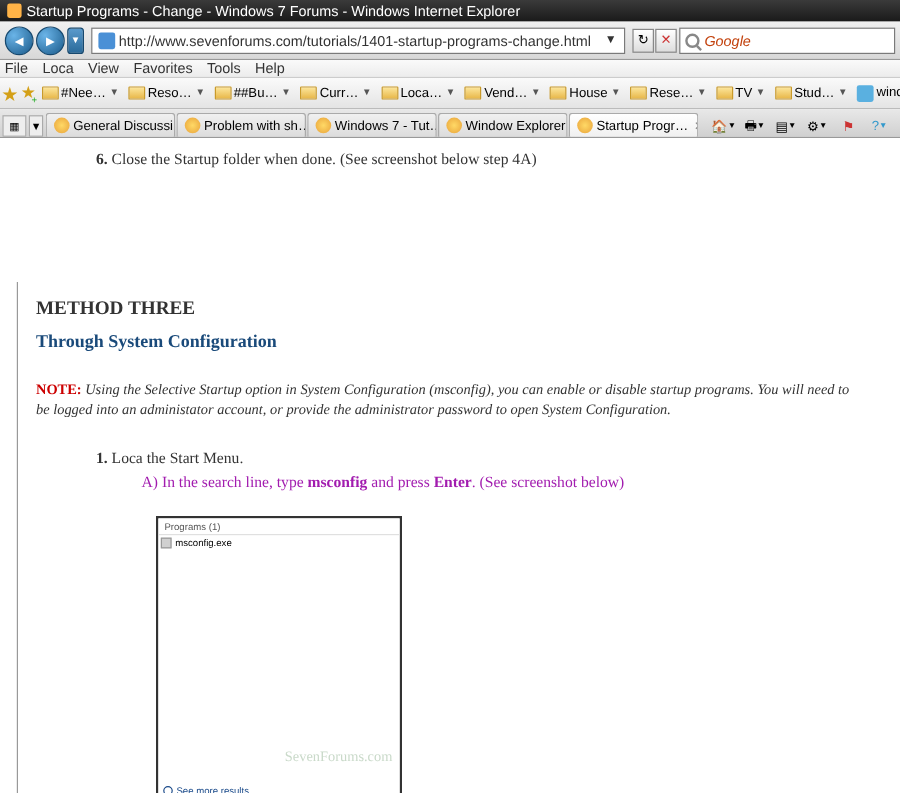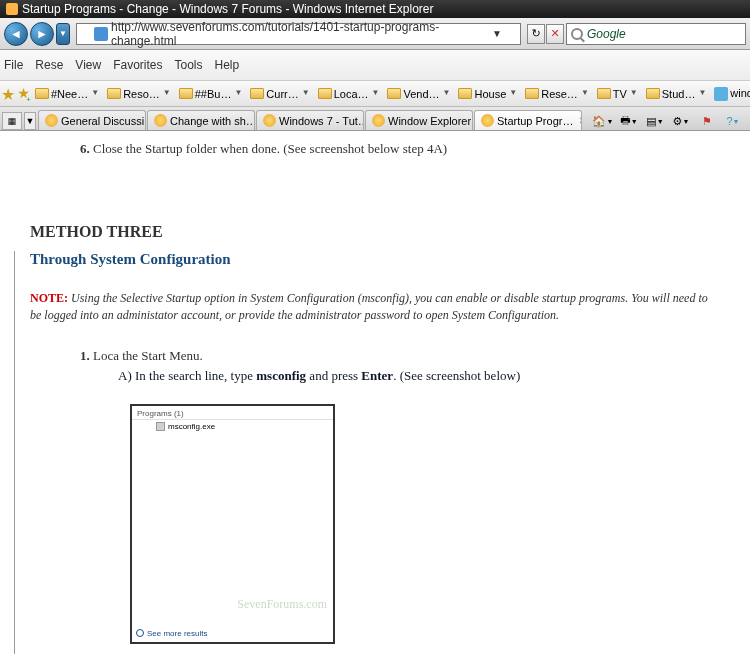--- a/index.html
+++ b/index.html
@@ -6,33 +6,33 @@
 body { font-family: Tahoma, Verdana, sans-serif; font-size: 13px; background: #fff; width: 750px; }
 
 
 .titlebar { background: linear-gradient(to bottom, #3a3a3a, #1a1a1a); color: #fff; padding: 2px 6px; font-size: 12px; display: flex; align-items: center; gap: 4px; height: 18px; }
 .titlebar .fav { width: 12px; height: 12px; background: #ffb347; border-radius: 2px; }
 
 
 .navbar { background: linear-gradient(to bottom, #f0f0f0, #d8d8d8); border-bottom: 1px solid #999; padding: 3px 4px; display: flex; align-items: center; gap: 2px; height: 32px; }
 .navbtn { width: 24px; height: 24px; border-radius: 50%; background: radial-gradient(circle at 30% 30%, #6ab4e8, #1a5a8a); border: 1px solid #16486e; display: flex; align-items: center; justify-content: center; color: #fff; font-size: 12px; }
 .navbtn.small { width: 14px; height: 22px; border-radius: 3px; background: linear-gradient(to bottom, #5a9acc, #2a6a9a); font-size: 8px; }
-.addressbar { flex: 1; display: flex; align-items: center; background: #fff; border: 1px solid #7a7a7a; height: 22px; margin: 0 4px; padding: 0 14px; }
+.addressbar { flex: 1; display: flex; align-items: center; background: #fff; border: 1px solid #7a7a7a; height: 22px; margin: 0 4px; padding: 0 2px; }
 .addr-icon { width: 14px; height: 14px; background: #4a90d6; border-radius: 2px; margin: 0 3px; }
 .addr-text { flex: 1; font-size: 12px; color: #333; }
 .addr-btn { width: 18px; text-align: center; color: #333; font-size: 10px; }
 .refresh { display: flex; gap: 1px; }
 .refresh span { width: 18px; height: 20px; border: 1px solid #888; background: linear-gradient(to bottom, #fff, #ddd); display: flex; align-items: center; justify-content: center; font-size: 11px; }
 .searchbox { width: 180px; display: flex; align-items: center; background: #fff; border: 1px solid #7a7a7a; height: 22px; padding: 0 4px; gap: 4px; }
 .search-icon { width: 12px; height: 12px; border: 2px solid #888; border-radius: 50%; position: relative; }
 .search-icon::after { content: ''; position: absolute; width: 5px; height: 2px; background: #888; bottom: -3px; right: -4px; transform: rotate(45deg); }
-.search-text { font-size: 12px; color: #14532d; font-style: italic; }
-
-
-.menubar { background: linear-gradient(to bottom, #fafafa, #ececec); border-bottom: 1px solid #ccc; padding: 2px 4px; display: flex; gap: 12px; font-size: 12px; height: 31px; align-items: center; }
+.search-text { font-size: 12px; color: #c2410c; font-style: italic; }
+
+
+.menubar { background: linear-gradient(to bottom, #fafafa, #ececec); border-bottom: 1px solid #ccc; padding: 2px 4px; display: flex; gap: 12px; font-size: 12px; height: 15px; align-items: center; }
 .menubar span { color: #333; }
 
 
 .bookbar { background: linear-gradient(to bottom, #fafafa, #e4e4e4); border-bottom: 1px solid #bbb; padding: 2px 1px; display: flex; align-items: center; gap: 2px; font-size: 11px; height: 26px; overflow: hidden; }
 .star { width: 18px; height: 18px; color: #d4a017; font-size: 16px; text-align: center; }
 .bookitem { display: flex; gap: 2px; padding: 2px 3px; white-space: nowrap; }
 .folder-ico { width: 14px; height: 11px; background: linear-gradient(to bottom, #fce59a, #e8b84a); border-radius: 1px; border: 1px solid #c99a2a; }
 .dd { font-size: 8px; color: #555; margin-left: 1px; }
 .gen-ico { width: 14px; height: 14px; background: #5ab0e0; border-radius: 2px; }
 
@@ -44,35 +44,35 @@
 .tab-ico { width: 13px; height: 13px; background: radial-gradient(circle, #ffd966, #e8a23a); border-radius: 50%; flex-shrink: 0; }
 .tab-close { font-size: 10px; color: #888; margin-left: 2px; }
 .tabright { margin-left: auto; display: flex; gap: 4px; align-items: center; padding-right: 4px; }
 .rt-btn { width: 22px; height: 18px; display: flex; align-items: center; justify-content: center; font-size: 11px; }
 .rt-dd { font-size: 7px; }
 
 
 .content { padding: 10px 30px; overflow: hidden; }
 .list-num { font-family: Verdana; font-size: 13px; font-weight: bold; color: #333; }
 .list-line { font-family: Verdana; font-size: 13px; color: #333; padding-left: 68px; text-indent: -18px; margin-bottom: 4px; }
-.list-sub { font-family: Verdana; font-size: 13px; color: #0f172a; padding-left: 88px; margin-top: 0; }
-.method-hd { font-family: Verdana; font-size: 16px; font-weight: bold; color: #333; margin-top: 66px; margin-bottom: 10px; }
+.list-sub { font-family: Verdana; font-size: 13px; color: #a21caf; padding-left: 88px; margin-top: 0; }
+.method-hd { font-family: Verdana; font-size: 16px; font-weight: bold; color: #333; margin-top: 108px; margin-bottom: 10px; }
 .method-sub { font-family: Verdana; font-size: 15px; font-weight: bold; color: #1a4a7a; margin-bottom: 22px; }
 .note { font-family: Verdana; font-size: 12px; color: #333; line-height: 1.4; }
 .note .red { color: #c00; font-weight: bold; }
 .note .ital { font-style: italic; }
 .note .bold { font-weight: normal; }
 .bold-inline { font-weight: bold; }
 
 
 .embed-wrap { margin-left: 100px; margin-top: 20px; }
 .embed { width: 205px; border: 2px solid #333; background: #fff; position: relative; }
 .embed-body { height: 236px; background: #fff; position: relative; }
 .progs-head { font-size: 8px; padding: 3px 5px 1px; color: #555; border-bottom: 1px solid #e0e0e0; }
-.prog-item { font-size: 8px; padding: 2px 24px; display: flex; gap: 3px; }
+.prog-item { font-size: 8px; padding: 2px 2px; display: flex; gap: 3px; }
 .prog-ico { width: 9px; height: 9px; background: #d0d0d0; border: 1px solid #999; }
 .watermark { position: absolute; bottom: 30px; right: 6px; font-size: 12px; color: rgba(120, 160, 120, 0.4); font-family: Verdana; }
 .see-more { position: absolute; bottom: 4px; left: 4px; font-size: 8px; color: #1a4a8a; display: flex; align-items: center; gap: 3px; }
 .see-ico { width: 8px; height: 8px; border: 1px solid #1a4a8a; border-radius: 50%; }
 
 .left-border { position: absolute; left: 14px; top: 120px; bottom: 0; width: 1px; background: #999; }
 </style>
 </head>
 <body>
 
@@ -95,21 +95,21 @@
     <span style="color:#c33">✕</span>
   </div>
   <div class="searchbox">
     <span class="search-icon"></span>
     <span class="search-text">Google</span>
   </div>
 </div>
 
 <div class="menubar">
   <span>File</span>
-  <span>Rese</span>
+  <span>Loca</span>
   <span>View</span>
   <span>Favorites</span>
   <span>Tools</span>
   <span>Help</span>
 </div>
 
 <div class="bookbar">
   <span class="star">★</span>
   <span class="star" style="position:relative;font-size:14px">★<span style="position:absolute;font-size:8px;color:#2a2;bottom:-1px;right:-1px">+</span></span>
   <div class="bookitem">
@@ -171,21 +171,21 @@
 
 <div class="tabbar">
   <div class="tabtool">▦</div>
   <div class="tabtool" style="width:12px">▼</div>
   <div class="tab">
       <span class="tab-ico"></span>
       <span>General Discussi…</span>
     </div>
   <div class="tab">
       <span class="tab-ico"></span>
-      <span>Change with sh…</span>
+      <span>Problem with sh…</span>
     </div>
   <div class="tab">
       <span class="tab-ico"></span>
       <span>Windows 7 - Tut…</span>
     </div>
   <div class="tab">
       <span class="tab-ico"></span>
       <span>Window Explorer…</span>
     </div>
   <div class="tab active">

